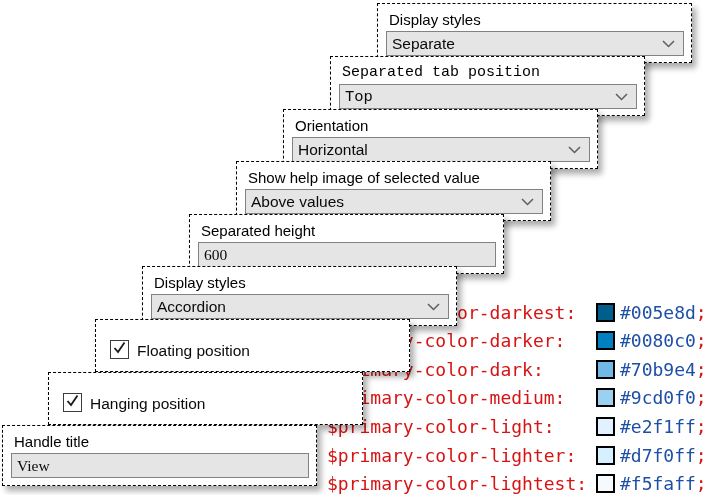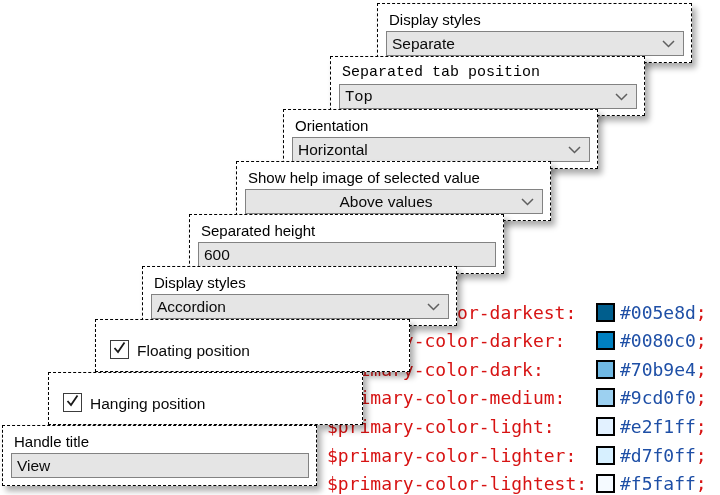--- a/index.html
+++ b/index.html
@@ -81,21 +81,21 @@
     overflow: hidden;
     white-space: nowrap;
   }
   .chevron {
     flex: 0 0 auto;
     margin-right: 8px;
     display: flex;
     align-items: center;
   }
   input.control {
-    font-family: Liberation Sans, sans-serif;
+    font-family: Liberation Serif, serif;
     outline: none;
   }
   .checkbox {
     position: absolute;
     left: 14px;
     top: 20px;
     width: 19px;
     height: 19px;
     box-sizing: border-box;
     border: 1px solid #3c3c3c;
@@ -187,21 +187,21 @@
     <div class="control">
       <span class="value-text">Horizontal</span>
       <span class="chevron">
         <svg width="13" height="8" viewBox="0 0 13 8">
             <polyline points="1,1 6.5,6.5 12,1" fill="none" stroke="#5f5f5f" stroke-width="1.5"></polyline>
           </svg>
       </span>
     </div>
   </div>
 
-  <div class="panel" style="left:236px; top:161px; height:60px; z-index:4;text-align:center;">
+  <div class="panel" style="left:236px; top:161px; height:60px; z-index:4;">
     <div class="panel-label">Show help image of selected value</div>
     <div class="control">
       <span class="value-text">Above values</span>
       <span class="chevron">
         <svg width="13" height="8" viewBox="0 0 13 8">
             <polyline points="1,1 6.5,6.5 12,1" fill="none" stroke="#5f5f5f" stroke-width="1.5"></polyline>
           </svg>
       </span>
     </div>
   </div>

